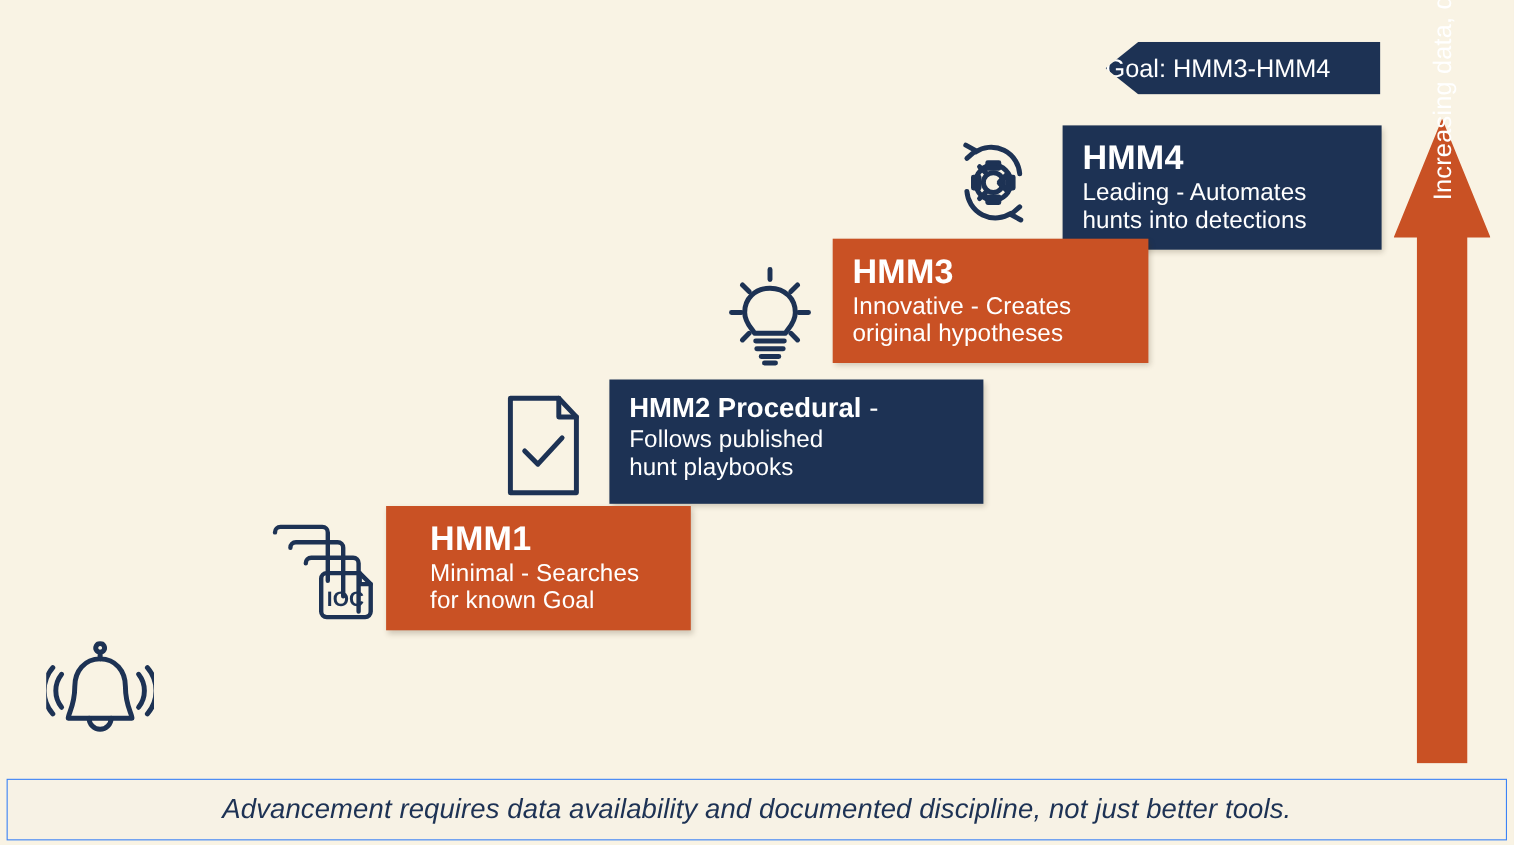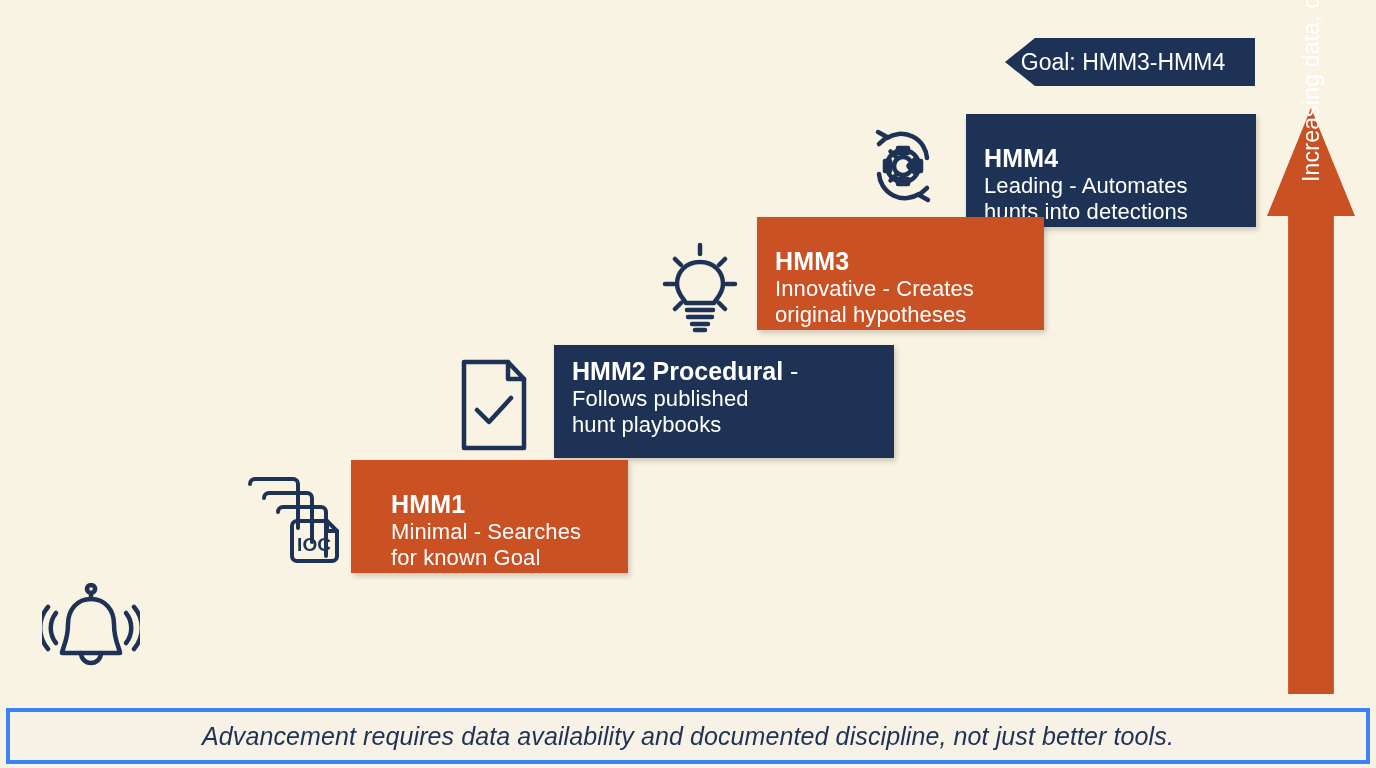--- a/index.html
+++ b/index.html
@@ -24,23 +24,22 @@
   .step-bar {
     position: absolute;
     box-sizing: border-box;
     padding: 12px 0 0 18px;
     box-shadow: 2px 3px 5px rgba(60,45,25,0.22);
     color: #ffffff;
     line-height: 1.16;
   }
   .step-bar .lvl {
     font-weight: bold;
-    font-size: 25px;
+    font-size: 31px;
     letter-spacing: 0.2px;
-    margin-top: 18px;
   }
   .step-bar .desc {
     font-size: 22px;
     font-weight: normal;
     letter-spacing: 0.1px;
   }
   .step-bar.navy { background: #1d3254; }
   .step-bar.orange { background: #c95124; }
 
   .inline-head {
@@ -62,21 +61,21 @@
     position: absolute;
     left: 1005px;
     top: 38px;
     width: 250px;
     height: 48px;
     background: #1d3254;
     color: #ffffff;
     font-size: 23px;
     display: flex;
     align-items: center;
-    justify-content: center;
+    justify-content: flex-start;
     padding-right: 14px;
     box-sizing: border-box;
     clip-path: polygon(30px 0, 100% 0, 100% 100%, 30px 100%, 0 50%);
     filter: drop-shadow(2px 3px 4px rgba(60,45,25,0.25));
   }
 
   
   #growth-arrow {
     position: absolute;
     left: 1267px;
@@ -107,21 +106,21 @@
   }
 
   
   #footer-panel {
     position: absolute;
     left: 6px;
     top: 708px;
     width: 1364px;
     height: 56px;
     background: #f7f2e5;
-    border: 4px solid #3b82f6;
+    border: 1px solid #3b82f6;
     box-sizing: border-box;
     display: flex;
     align-items: center;
     justify-content: center;
   }
   #footer-text {
     font-size: 25px;
     font-style: italic;
     color: #1d3254;
     letter-spacing: 0.1px;

